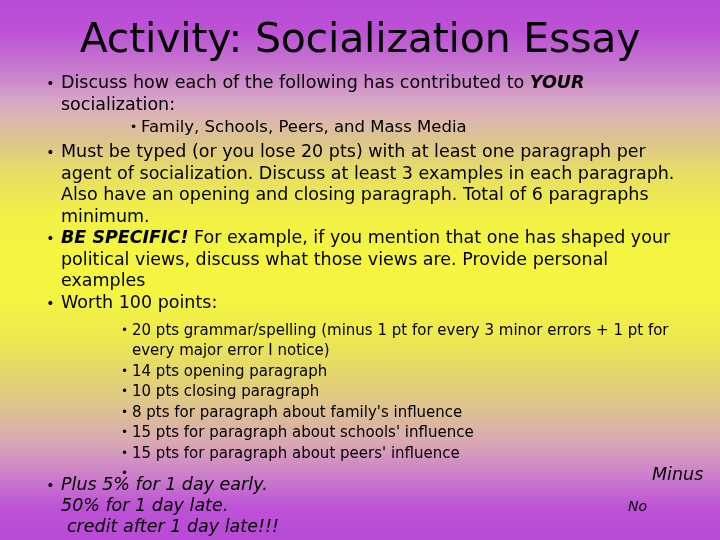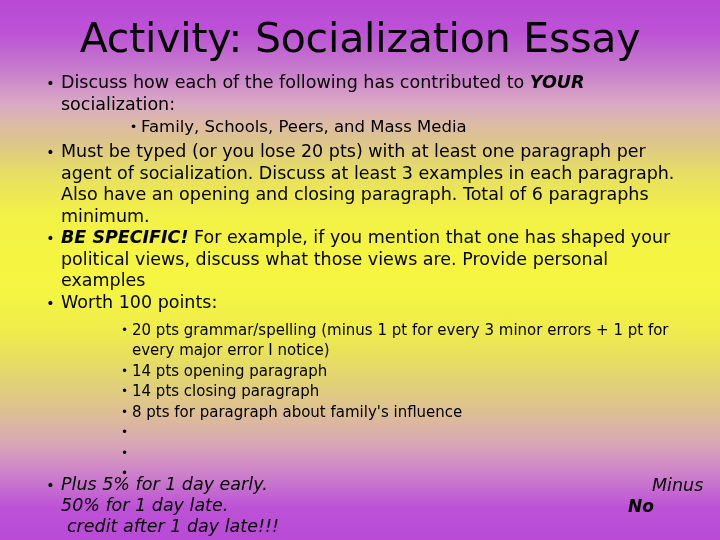--- a/index.html
+++ b/index.html
@@ -143,33 +143,32 @@
     font-style: italic;
   }
   .line-indent {
     display: block;
     padding-left: 6px;
   }
 
   #minus-word {
     position: absolute;
     left: 652px;
-    top: 475px;
+    top: 464px;
     font-size: 17.5px;
     font-style: italic;
     line-height: 21px;
   }
   #no-word {
     position: absolute;
     left: 628px;
     top: 496px;
-    font-size: 17px;
+    font-size: 14px;
     font-style: italic;
     line-height: 21px;
-    font-weight: bold;
   }
 </style>
 </head>
 <body>
 
 <div id="slide">
 
   <div id="title">Activity: Socialization Essay</div>
 
   <div id="body">
@@ -206,31 +205,33 @@
     <div class="row lvl3">
       <span class="bullet">•</span>
       <span class="btext">20 pts grammar/spelling (minus 1 pt for every 3 minor errors + 1 pt for every major error I notice)</span>
     </div>
     <div class="row lvl3">
       <span class="bullet">•</span>
       <span class="btext">14 pts opening paragraph</span>
     </div>
     <div class="row lvl3">
       <span class="bullet">•</span>
-      <span class="btext">14 pts closing paragraph</span>
+      <span class="btext">10 pts closing paragraph</span>
     </div>
     <div class="row lvl3">
       <span class="bullet">•</span>
       <span class="btext">8 pts for paragraph about family's influence</span>
     </div>
     <div class="row lvl3">
       <span class="bullet">•</span>
-    </div>
-    <div class="row lvl3">
-      <span class="bullet">•</span>
+      <span class="btext">15 pts for paragraph about schools' influence</span>
+    </div>
+    <div class="row lvl3">
+      <span class="bullet">•</span>
+      <span class="btext">15 pts for paragraph about peers' influence</span>
     </div>
     <div class="row lvl3">
       <span class="bullet">•</span>
     </div>
 
   </div>
 
   <div id="lastblock">
     <div class="row lvl1">
       <span class="bullet">•</span>

